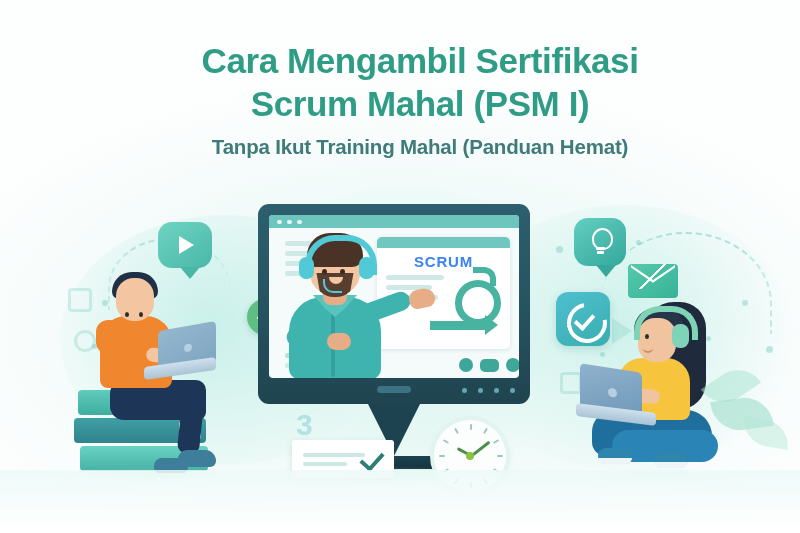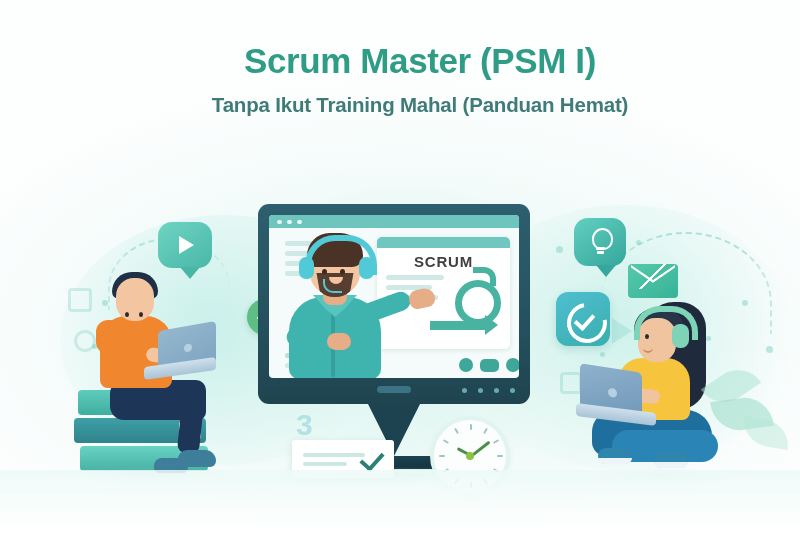--- a/index.html
+++ b/index.html
@@ -82,21 +82,21 @@
               background: linear-gradient(180deg,#1d4250,#15333e); }
   .mon-shadow { position: absolute; left: 50%; transform: translateX(-50%); top: 262px;
                 width: 200px; height: 18px; border-radius: 50%;
                 background: radial-gradient(ellipse at center, rgba(120,195,188,.40), rgba(255,255,255,0) 70%); }
 
   
   .slide { position: absolute; left: 108px; top: 22px; width: 133px; height: 112px;
            background: #ffffff; border-radius: 5px; box-shadow: 0 1px 4px rgba(40,110,105,.16); overflow: hidden; }
   .slide-top { position: absolute; left: 0; top: 0; right: 0; height: 11px; background: #6fc7bf; }
   .slide-title { position: absolute; left: 0; right: 0; top: 16px; text-align: center;
-                 color: #404040; font-size: 15px; font-weight: 700; letter-spacing: .8px; }
+                 color: #3b82f6; font-size: 15px; font-weight: 700; letter-spacing: .8px; }
   .sl-line { position: absolute; height: 5px; border-radius: 3px; background: #cfeae6; }
   .scrum-loop { position: absolute; left: 74px; top: 30px; width: 48px; height: 48px; }
   .scrum-loop .ring { position: absolute; left: 4px; top: 13px; width: 32px; height: 32px;
                       border: 7px solid #49b3a2; border-radius: 50%; }
   .scrum-loop .tail { position: absolute; left: 22px; top: 0px; width: 17px; height: 13px;
                       border: 6px solid #49b3a2; border-bottom: none; border-left: none;
                       border-radius: 0 12px 0 0; }
   .scrum-arrow { position: absolute; left: 53px; top: 84px; width: 56px; height: 9px; background: #49b3a2; }
   .scrum-arrow:after { content:""; position:absolute; right:-12px; top:-6px; width:0; height:0;
                        border-top:10.5px solid transparent; border-bottom:10.5px solid transparent;
@@ -291,21 +291,22 @@
   <div class="mote" style="left:92px;top:344px;width:5px;height:5px;"></div>
   <div class="mote" style="left:636px;top:240px;width:5px;height:5px;"></div>
 
   <div class="faint faint-sq" style="left:68px;top:288px;width:18px;height:18px;"></div>
   <div class="faint faint-ci" style="left:74px;top:330px;width:16px;height:16px;"></div>
   <div class="faint faint-sq" style="left:560px;top:372px;width:16px;height:16px;"></div>
   <div class="qmark">?</div>
   <div class="num3">3</div>
 
   <div class="headline">
-    <div class="t-line">Scrum Master (PSM I)</div>
+    <div class="t-line">Cara Mengambil Sertifikasi</div>
+    <div class="t-line">Scrum Mahal (PSM I)</div>
     <div class="t-sub">Tanpa Ikut Training Mahal (Panduan Hemat)</div>
   </div>
 
   <div class="bubble play-bubble">
     <span class="play-tri"></span>
   </div>
 
   <div class="bubble bulb-bubble">
     <span class="bulb"></span>
     <span class="bulb-base"></span>

